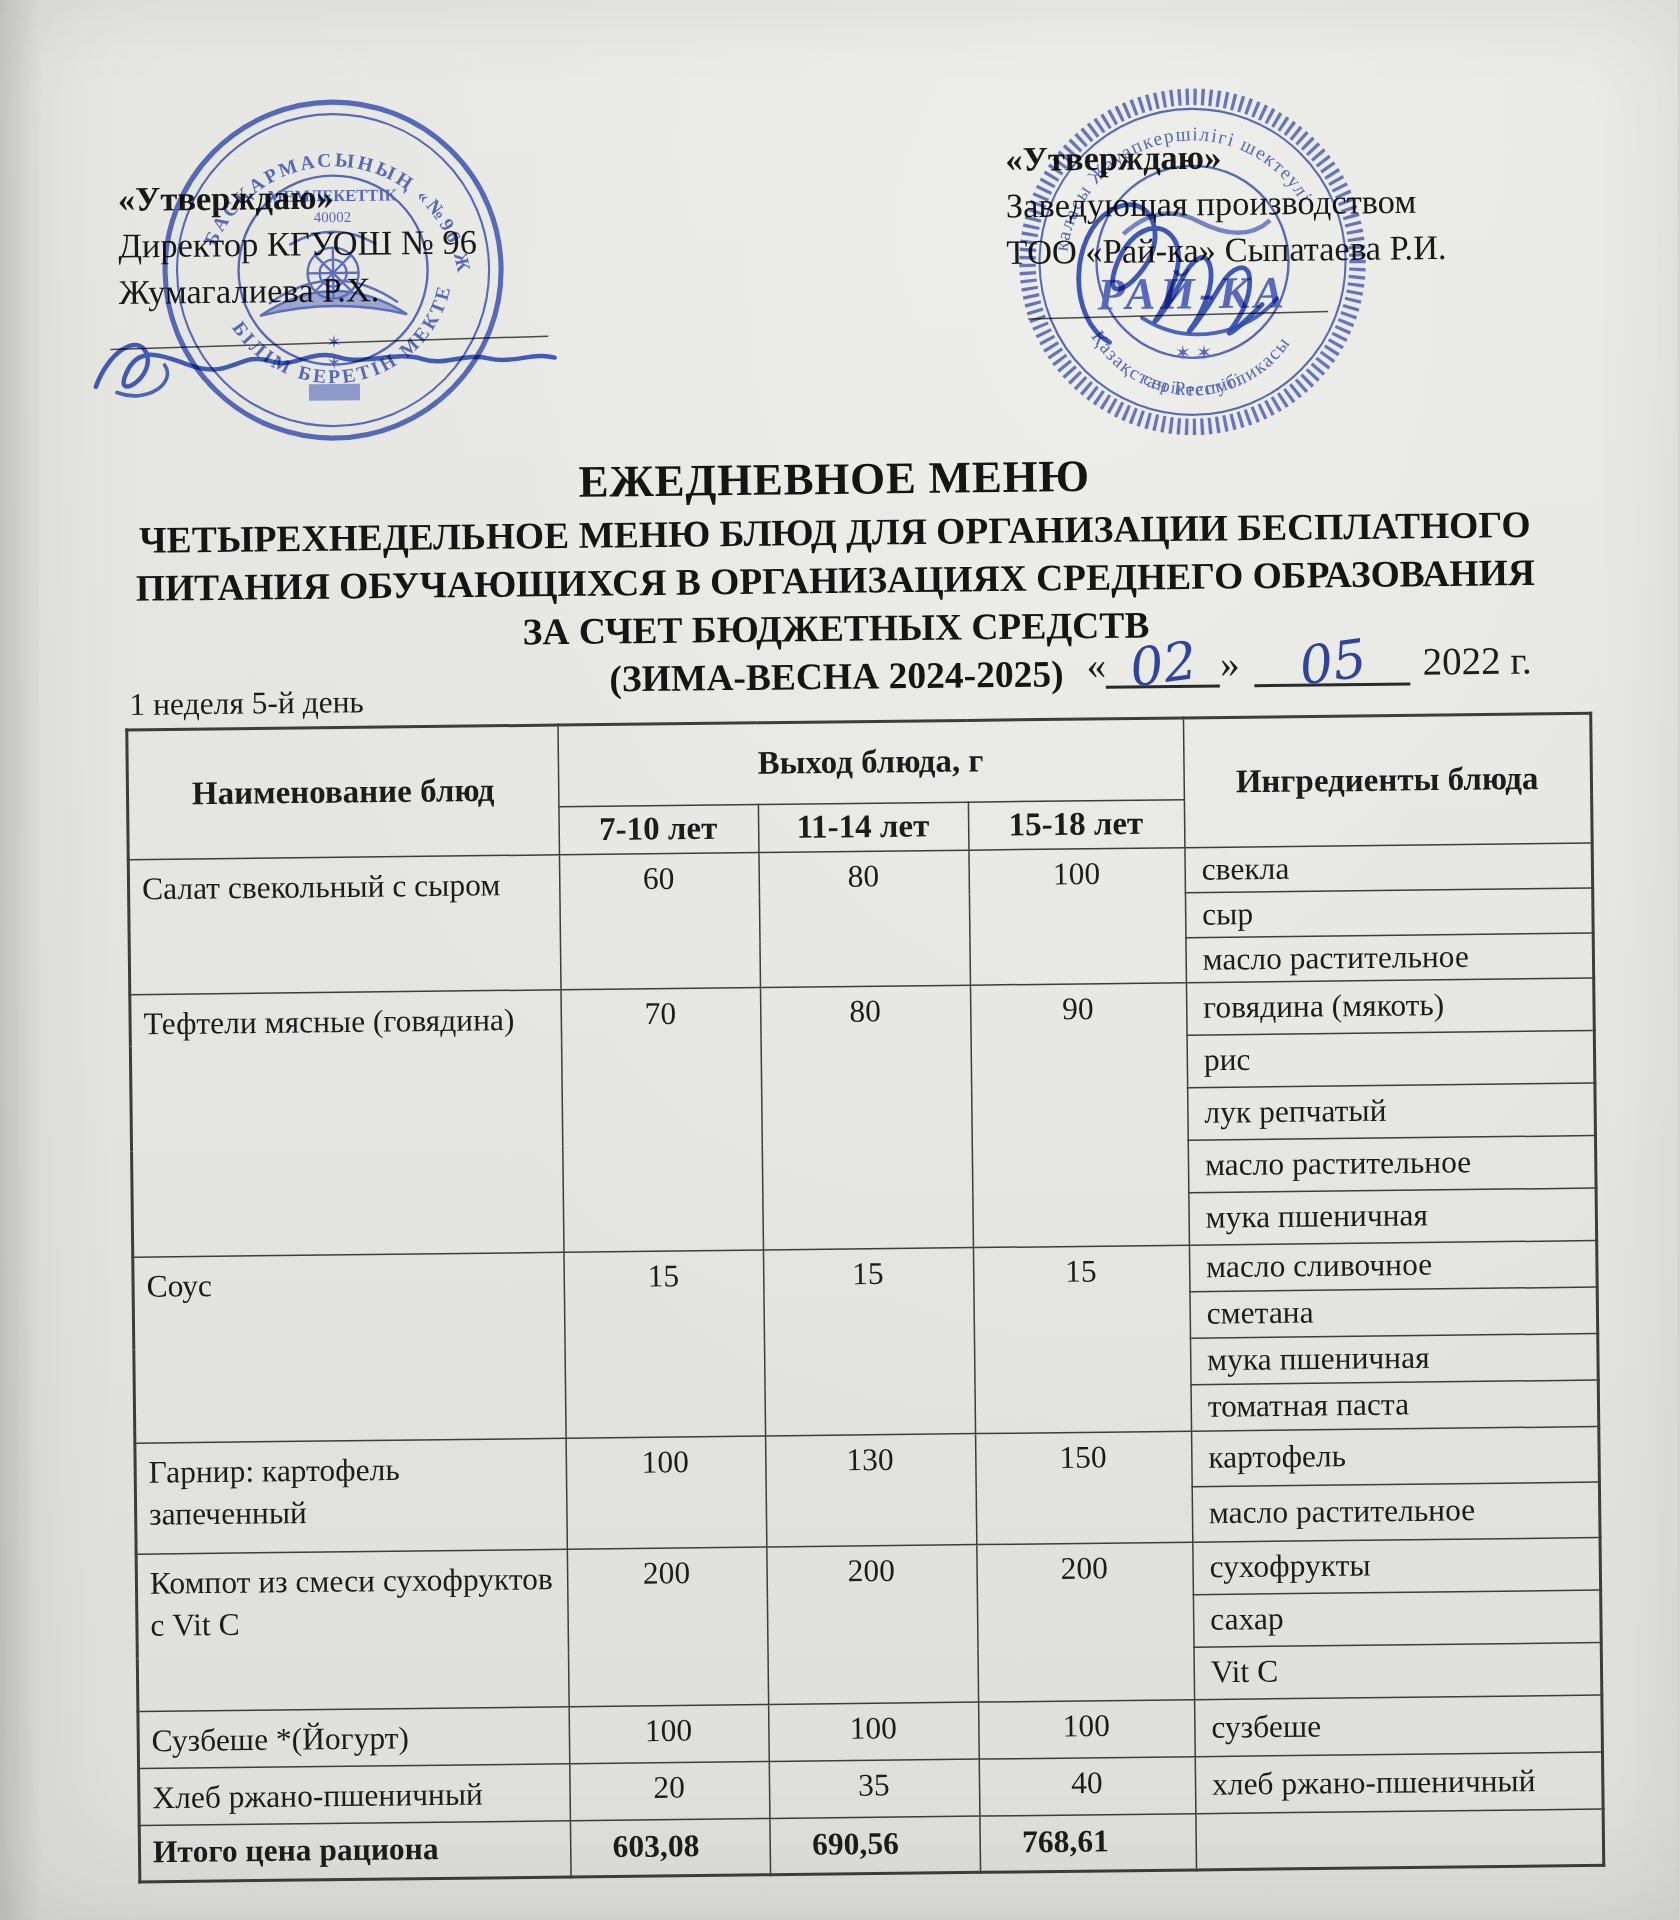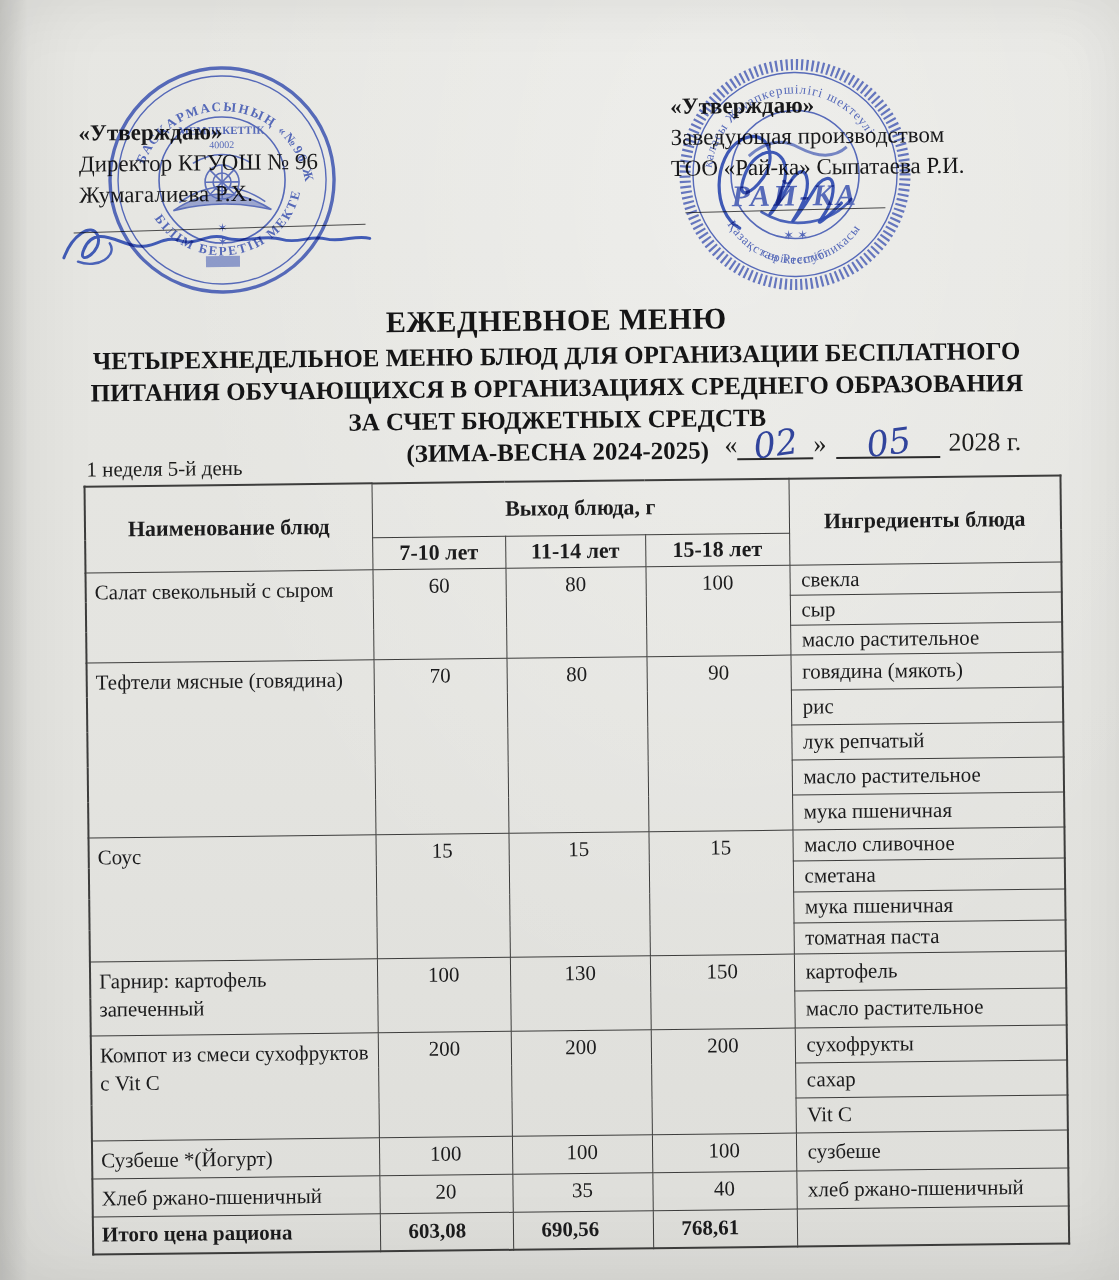--- a/index.html
+++ b/index.html
@@ -151,21 +151,21 @@
 
     <div class="title-block">
       <div class="t1">ЕЖЕДНЕВНОЕ МЕНЮ</div>
       <div class="t2">ЧЕТЫРЕХНЕДЕЛЬНОЕ МЕНЮ БЛЮД ДЛЯ ОРГАНИЗАЦИИ БЕСПЛАТНОГО</div>
       <div class="t2">ПИТАНИЯ ОБУЧАЮЩИХСЯ В ОРГАНИЗАЦИЯХ СРЕДНЕГО ОБРАЗОВАНИЯ</div>
       <div class="t2">ЗА СЧЕТ БЮДЖЕТНЫХ СРЕДСТВ</div>
       <div class="t2">(ЗИМА-ВЕСНА 2024-2025)</div>
     </div>
 
     <div class="date-line">
-      <span>«</span><span class="u-seg u-day"><span class="hand">02</span></span><span>»</span><span class="u-seg u-month"><span class="hand">05</span></span><span class="yr">2028 г.</span>
+      <span>«</span><span class="u-seg u-day"><span class="hand">02</span></span><span>»</span><span class="u-seg u-month"><span class="hand">05</span></span><span class="yr">2022 г.</span>
     </div>
 
     <div class="week-label">1 неделя 5-й день</div>
 
     <table class="menu-table">
       <colgroup>
         <col style="width:287px">
           <col style="width:133px">
           <col style="width:140px">
           <col style="width:144px">

